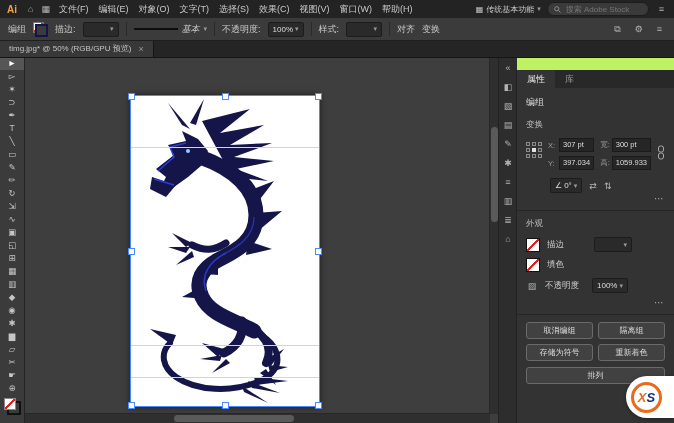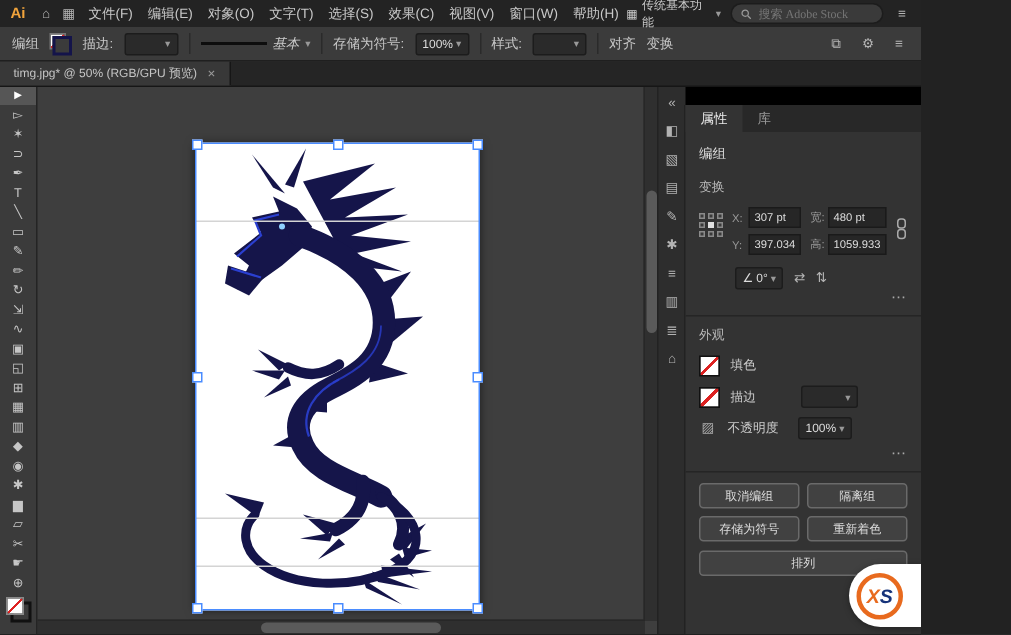--- a/index.html
+++ b/index.html
@@ -1,31 +1,31 @@
 <!DOCTYPE html>
 <html><head>
 <meta charset="utf-8">
 <style>
   html,body{margin:0;padding:0;background:#222;}
-  .app{position:relative;width:574px;height:423px;background:#000000;overflow:hidden;
-       font-family:"Liberation Sans","DejaVu Sans",sans-serif;color:#ccc;padding-left:40px;}
+  .app{position:relative;width:674px;height:423px;background:#bef264;overflow:hidden;
+       font-family:"Liberation Sans","DejaVu Sans",sans-serif;color:#ccc;}
   
   .menubar{position:absolute;top:0;left:0;right:0;height:18px;background:#232323;
            display:flex;align-items:center;font-size:9px;z-index:6;}
   .logo{color:#f1a43c;font-weight:700;font-size:10px;padding:0 7px;}
   .mb-icon{padding:0 4px;color:#b5b5b5;font-size:9px;}
   #menu-items{display:flex;}
   .menu-item{padding:0 5px;color:#c8c8c8;white-space:nowrap;}
   .mb-right{margin-left:auto;display:flex;align-items:center;gap:6px;padding-right:6px;}
   .workspace{display:flex;align-items:center;gap:3px;font-size:8px;color:#ccc;}
   .caret{font-size:7px;color:#999;}
   .searchbox{display:flex;align-items:center;gap:3px;background:#3a3a3a;border:1px solid #1c1c1c;
              border-radius:8px;height:12px;padding:0 6px;}
   .search-input{background:transparent;border:none;outline:none;color:#9a9a9a;font-size:8px;width:74px;
-                font-family:Liberation Serif, serif;}
+                font-family:Liberation Sans, sans-serif;}
   .mag{width:7px;height:7px;flex:none;}
   
   .controlbar{position:absolute;top:18px;left:0;right:0;height:22px;background:#3b3b3b;
               border-bottom:1px solid #1f1f1f;display:flex;align-items:center;gap:7px;
               padding:0 8px;font-size:9px;z-index:5;}
   .cb-label{color:#c8c8c8;white-space:nowrap;}
   .sep{width:1px;height:14px;background:#2a2a2a;flex:none;}
   .dropdown{display:inline-flex;align-items:center;gap:2px;background:#2a2a2a;border:1px solid #1c1c1c;
             border-radius:2px;height:13px;padding:0 4px;font-size:8px;color:#ddd;white-space:nowrap;}
   .dropdown.small{width:26px;justify-content:flex-end;}
@@ -165,21 +165,21 @@
     <span class="dropdown small">
         <span class="caret">▾</span>
       </span>
     <span class="sep"></span>
     <span class="profile">
       <span class="line"></span>
       <span>基本</span>
       <span class="caret">▾</span>
     </span>
     <span class="sep"></span>
-    <span class="cb-label">存储为符号:</span>
+    <span class="cb-label">不透明度:</span>
     <span class="dropdown">
       <span>100%</span>
       <span class="caret">▾</span>
     </span>
     <span class="sep"></span>
     <span class="cb-label">样式:</span>
     <span class="dropdown small">
         <span class="caret">▾</span>
       </span>
     <span class="sep"></span>
@@ -333,21 +333,21 @@
             <span class="rp"></span>
             <span class="rp"></span>
         </div>
         <div class="tf-fields" id="tf-fields">
             <div class="tf-cell">
               <span class="tf-label">X:</span>
               <span class="tf-value">307 pt</span>
             </div>
             <div class="tf-cell">
               <span class="tf-label">宽:</span>
-              <span class="tf-value">480 pt</span>
+              <span class="tf-value">300 pt</span>
             </div>
             <div class="tf-cell">
               <span class="tf-label">Y:</span>
               <span class="tf-value">397.034</span>
             </div>
             <div class="tf-cell">
               <span class="tf-label">高:</span>
               <span class="tf-value">1059.933</span>
             </div>
           </div>
@@ -369,28 +369,28 @@
       </div>
       <div class="more-row">
           <span class="more">⋯</span>
         </div>
 
       <hr class="divider">
 
       <div class="sec-title">外观</div>
       <div class="ap-row">
         <span class="swatch none"></span>
-        <span class="ap-label">填色</span>
-      </div>
-      <div class="ap-row">
-        <span class="swatch none"></span>
         <span class="ap-label">描边</span>
         <span class="dropdown tiny">
             <span class="caret">▾</span>
           </span>
+      </div>
+      <div class="ap-row">
+        <span class="swatch none"></span>
+        <span class="ap-label">填色</span>
       </div>
       <div class="ap-row">
         <span class="op-icon">▨</span>
         <span class="ap-label">不透明度</span>
         <span class="dropdown">
           <span>100%</span>
           <span class="caret">▾</span>
         </span>
       </div>
       <div class="more-row">

